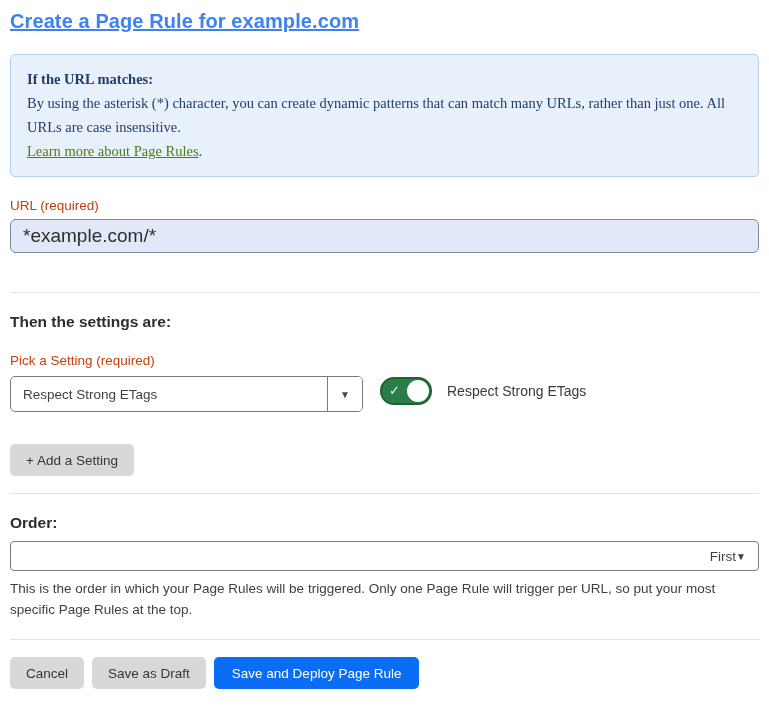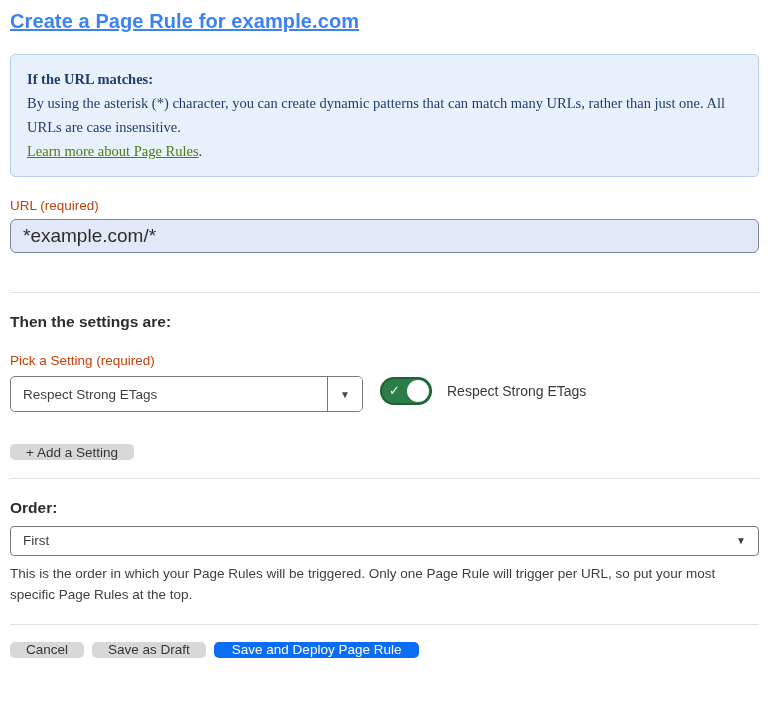--- a/index.html
+++ b/index.html
@@ -152,37 +152,37 @@
   .toggle-label {
     margin-left: 15px;
     font-size: 14px;
     color: #3a3a3a;
   }
 
   .btn {
     display: inline-flex;
     align-items: center;
     justify-content: center;
-    height: 16px;
+    height: 32px;
     border: none;
     border-radius: 5px;
     font-size: 13.5px;
     font-family: "Liberation Sans", "DejaVu Sans", sans-serif;
     cursor: pointer;
     padding: 0 16px;
   }
   .btn-gray { background: #d8d8d8; color: #363636; }
   .btn-blue { background: #0b6cf4; color: #ffffff; }
 
   .add-setting-btn { margin-top: 32px; }
 
   .order-select {
     display: flex;
     align-items: center;
-    justify-content: space-between;
+    justify-content: flex-end;
     width: 100%;
     height: 30px;
     background: #ffffff;
     border: 1px solid #7a7a7a;
     border-radius: 4px;
     padding: 0 12px;
     font-size: 13.5px;
     color: #3f3f3f;
     cursor: pointer;
     margin-top: 9px;

